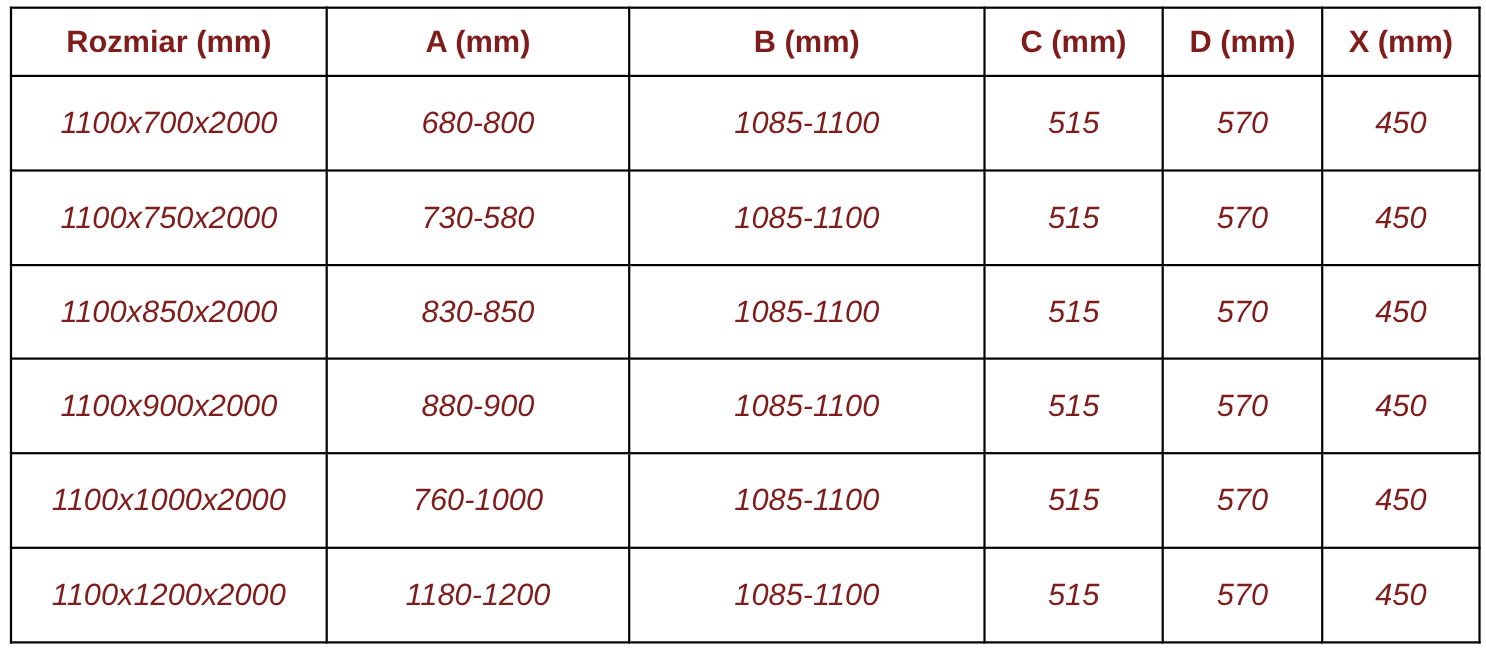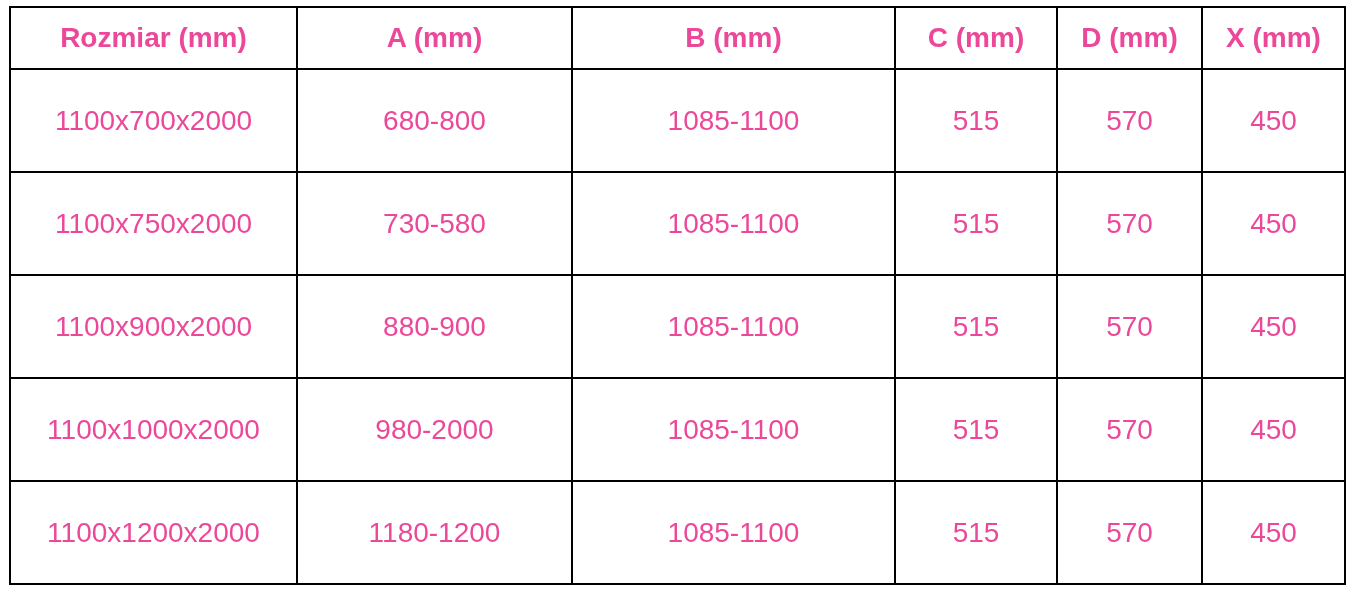--- a/index.html
+++ b/index.html
@@ -6,21 +6,21 @@
     margin: 0;
     padding: 0;
     background: #ffffff;
   }
   .page {
     position: relative;
     width: 1351px;
     height: 591px;
     background: #ffffff;
     font-family: "Liberation Sans", sans-serif;
-    color: #ec4899;
+    color: #7f1d1d;
   }
   table.spec-table {
     position: absolute;
     left: 9px;
     top: 6px;
     width: 1335px;
     height: 579px;
     border-collapse: collapse;
     table-layout: fixed;
     background: #ffffff;
@@ -36,20 +36,21 @@
   }
   table.spec-table th {
     font-size: 28px;
     font-weight: bold;
     height: 60px;
   }
   table.spec-table td {
     font-size: 28px;
     font-weight: normal;
     height: 64px;
+    font-style: italic;
   }
   col.c-rozmiar { width: 287px; }
   col.c-a       { width: 275px; }
   col.c-b       { width: 323px; }
   col.c-c       { width: 162px; }
   col.c-d       { width: 145px; }
   col.c-x       { width: 143px; }
 </style>
 </head>
 <body>
@@ -85,30 +86,38 @@
       </tr>
       <tr>
         <td>1100x750x2000</td>
         <td>730-580</td>
         <td>1085-1100</td>
         <td>515</td>
         <td>570</td>
         <td>450</td>
       </tr>
       <tr>
+        <td>1100x850x2000</td>
+        <td>830-850</td>
+        <td>1085-1100</td>
+        <td>515</td>
+        <td>570</td>
+        <td>450</td>
+      </tr>
+      <tr>
         <td>1100x900x2000</td>
         <td>880-900</td>
         <td>1085-1100</td>
         <td>515</td>
         <td>570</td>
         <td>450</td>
       </tr>
       <tr>
         <td>1100x1000x2000</td>
-        <td>980-2000</td>
+        <td>760-1000</td>
         <td>1085-1100</td>
         <td>515</td>
         <td>570</td>
         <td>450</td>
       </tr>
       <tr>
         <td>1100x1200x2000</td>
         <td>1180-1200</td>
         <td>1085-1100</td>
         <td>515</td>

